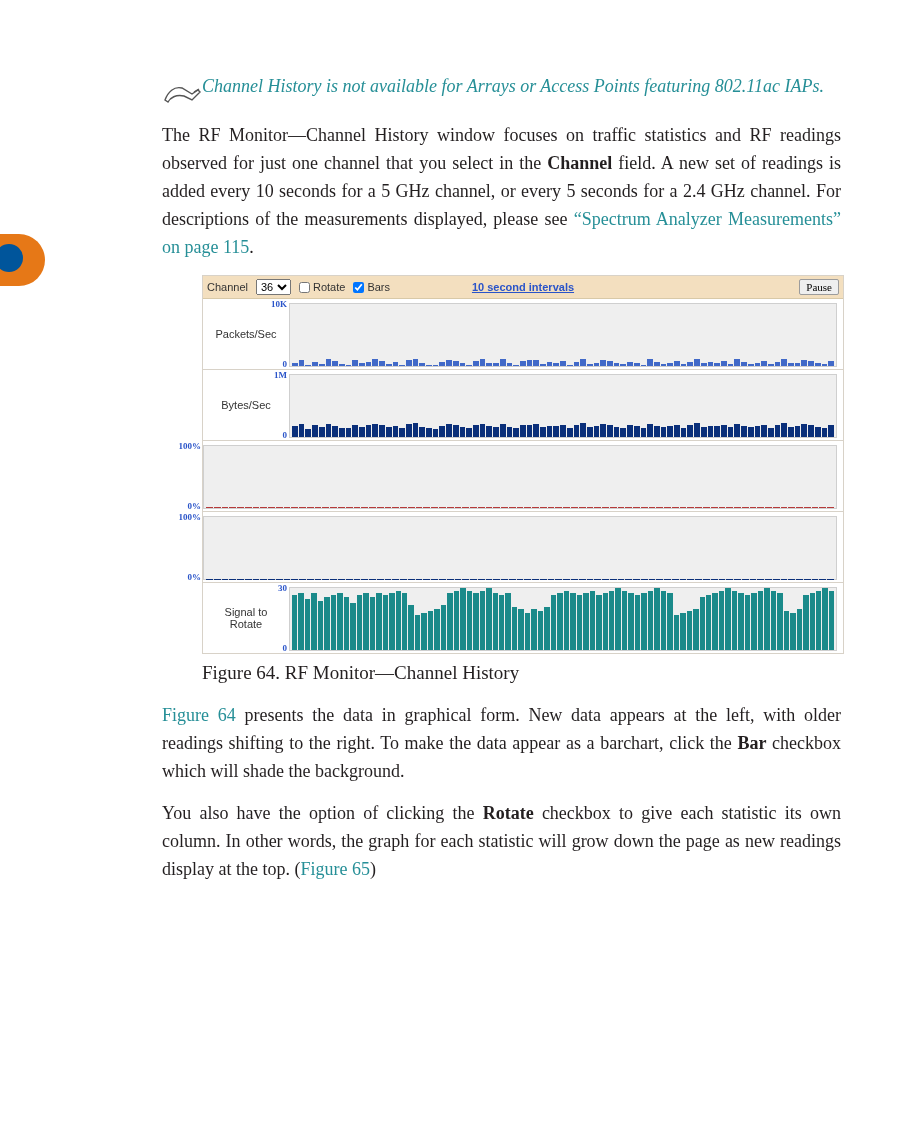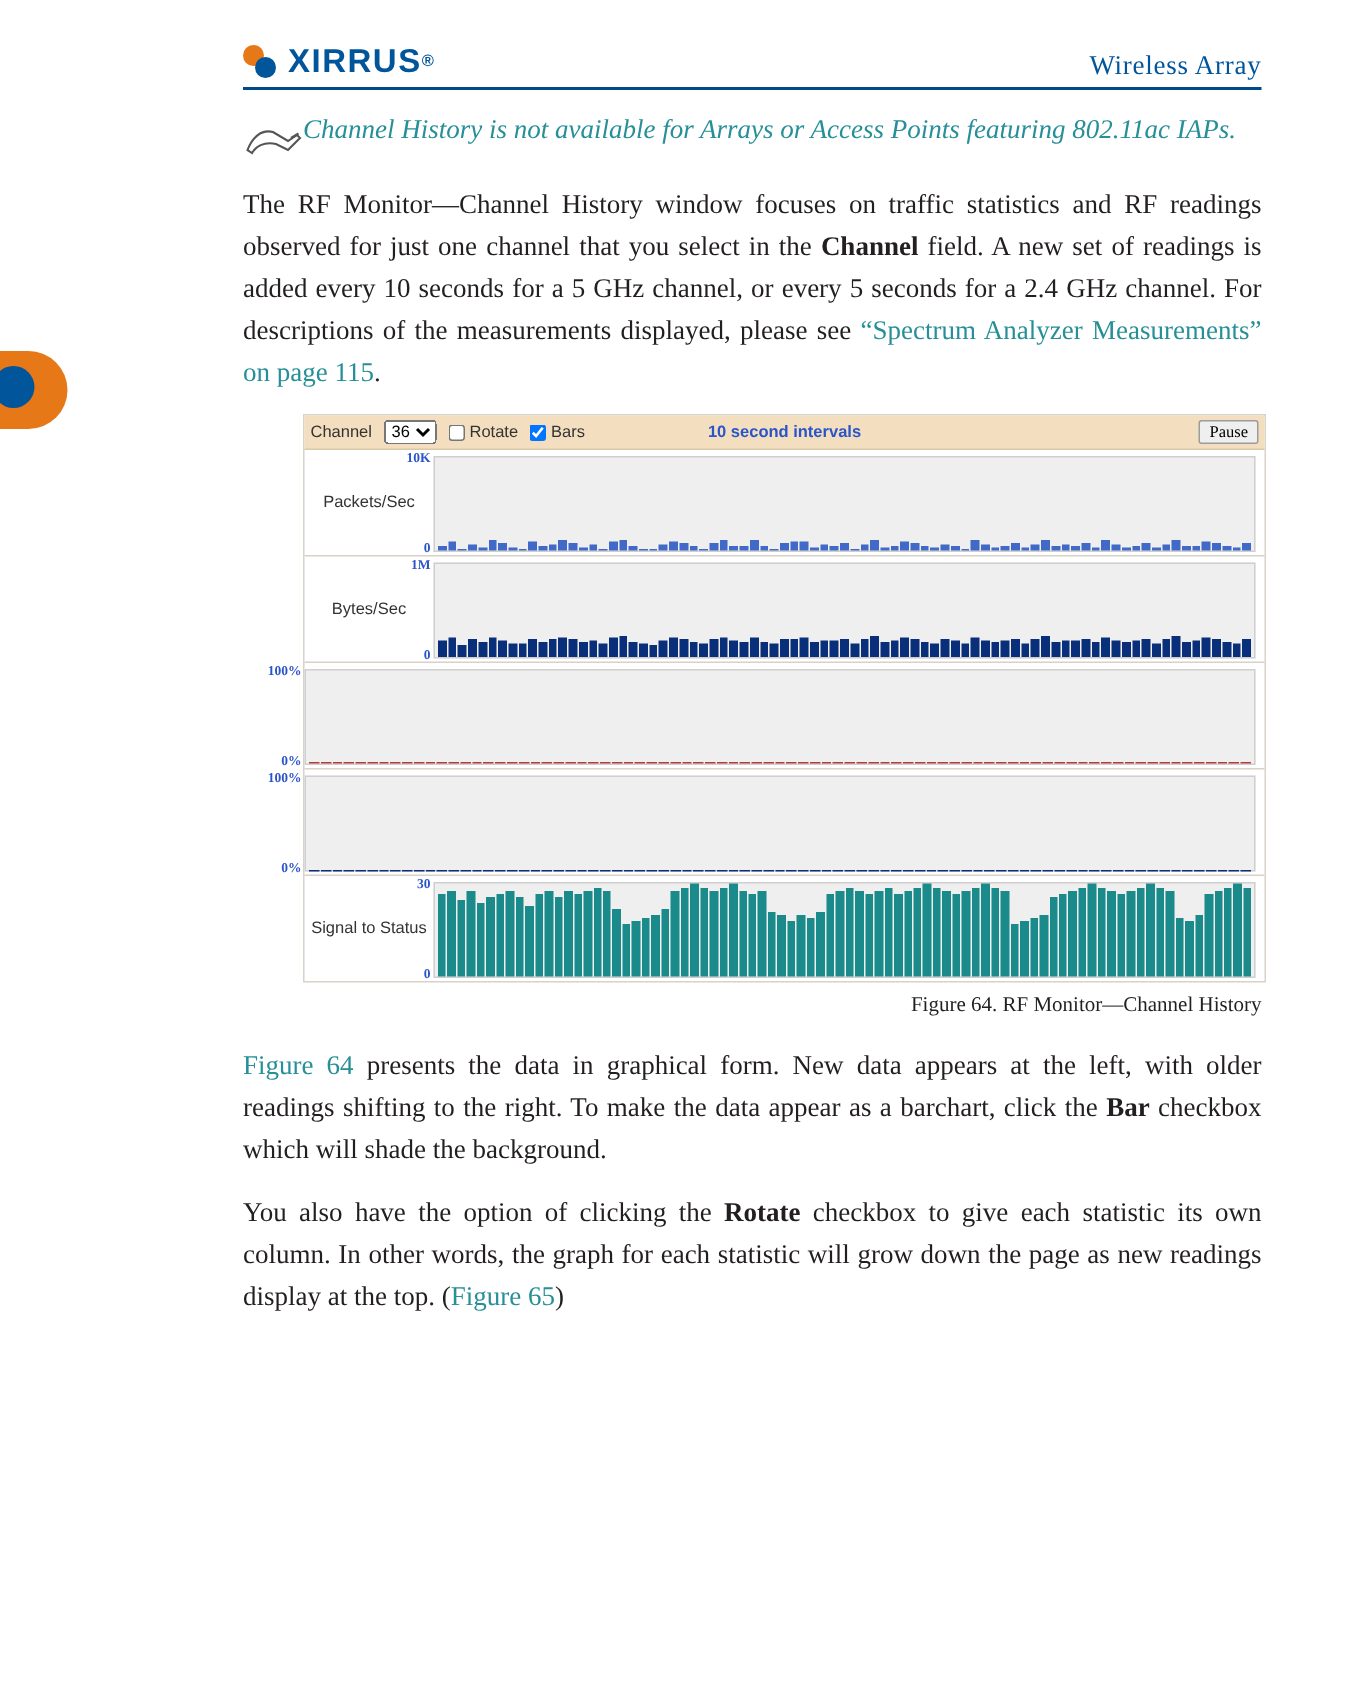--- a/index.html
+++ b/index.html
@@ -36,30 +36,30 @@
 
   .note-row{display:flex;align-items:flex-start;margin:4px 0 10px 0;}
   .note-row .hand{flex:0 0 40px;color:#555;padding-top:6px;}
   .note-row .note{flex:1;color:var(--teal);font-style:italic;font-size:18px;line-height:1.4;text-align:justify;}
 
   p.body{font-size:18px;line-height:1.55;text-align:justify;margin:0 0 14px 0;}
   .link{color:var(--teal);}
   .b{font-weight:700;}
 
   .figure-wrap{margin:10px 0 6px 40px;}
-  .fig-caption{font-size:14px;text-align:right;margin:8px 0 18px 0;}
+  .fig-caption{font-size:19px;text-align:left;margin:8px 0 18px 0;}
 
   
   .shot{width:640px;background:#fff;border:1px solid #d8d2c8;}
   .shot .toolbar{display:flex;align-items:center;height:22px;background:#f3dfbf;border-bottom:1px solid #d8c9a8;font:11px Tahoma,Verdana,sans-serif;color:#333;padding:0 4px;gap:8px;position:relative;}
   .shot .toolbar .lbl{color:#333;}
   .shot .toolbar select{font:11px Tahoma,sans-serif;height:16px;}
   .shot .toolbar .cbx{display:inline-flex;align-items:center;gap:3px;}
   .shot .toolbar .cbx input{width:11px;height:11px;margin:0;}
-  .shot .toolbar .interval{position:absolute;left:50%;transform:translateX(-50%);color:#2a54c9;font-weight:700;}
+  .shot .toolbar .interval{position:absolute;left:50%;transform:translateX(-50%);color:#2a54c9;font-weight:700;text-decoration:underline;}
   .shot .toolbar .pause-btn{margin-left:auto;font:11px Tahoma;height:16px;padding:0 6px;background:#efefef;border:1px solid #9c9c9c;border-radius:2px;}
   .shot .row{display:flex;align-items:stretch;border-top:1px solid #d8d2c8;}
   .shot .row:first-of-type{border-top:none;}
   .shot .row .ylab{width:78px;display:flex;align-items:center;justify-content:center;font:11px Tahoma,Verdana,sans-serif;color:#333;text-align:center;padding:4px;}
   .shot .row .plot-wrap{flex:1;position:relative;padding:4px 6px 2px 0;}
   .shot .row .plot{position:relative;height:62px;background:#efefef;border:1px solid #cfcfcf;}
   .shot .row .plot .bars{position:absolute;left:0;right:0;bottom:0;top:0;display:flex;align-items:flex-end;gap:1px;padding:0 2px;}
   .shot .row .plot .bars span{flex:1;display:block;}
   .shot .row .ticks{position:absolute;left:-24px;top:0;bottom:0;width:22px;font:9px Tahoma;color:#2a54c9;font-weight:700;}
   .shot .row .ticks .hi{position:absolute;top:0;right:0;}
@@ -75,28 +75,20 @@
 </head>
 <body>
 
 <div class="page">
 
   <div class="margin-tab">
     <div class="half-circle"></div>
       <div class="dot"></div>
   </div>
 
-  <div class="runhead">
-    <div class="xirrus">
-      <span class="xicon"></span>
-      <span class="word">XIRRUS</span>
-        <span style="font-size:11px;color:var(--brand);vertical-align:super;">®</span>
-    </div>
-    <span class="brand">Wireless Array</span>
-  </div>
 
   <div class="content">
 
     <div class="note-row">
       <div class="hand">
         <svg viewBox="0 0 40 28" width="40" height="28" aria-hidden="true">
           <path d="M3 20 C6 12,12 6,20 8 L30 14 L36 10 L38 12 L30 20 L22 16 C14 14,8 18,6 22 Z" fill="none" stroke="#555" stroke-width="1.4"></path>
           <path d="M32 12 L37 9" stroke="#555" stroke-width="1.4"></path>
         </svg>
       </div>
@@ -494,21 +486,21 @@
                     <span style="height: 1%; background: rgb(10, 47, 122);"></span>
                     <span style="height: 1%; background: rgb(10, 47, 122);"></span>
                     <span style="height: 1%; background: rgb(10, 47, 122);"></span>
                     <span style="height: 1%; background: rgb(10, 47, 122);"></span>
                     <span style="height: 1%; background: rgb(10, 47, 122);"></span>
                   </div>
                 </div>
               </div>
             </div>
             <div class="row">
-              <div class="ylab">Signal to Status</div>
+              <div class="ylab">Signal to Rotate</div>
               <div class="plot-wrap">
                 <div class="ticks">
                   <div class="hi">30</div>
                   <div class="lo">0</div>
                 </div>
                 <div class="plot">
                   <div class="bars">
                     <span style="height: 90%; background: rgb(27, 138, 138);"></span>
                     <span style="height: 93.3333%; background: rgb(27, 138, 138);"></span>
                     <span style="height: 83.3333%; background: rgb(27, 138, 138);"></span>

